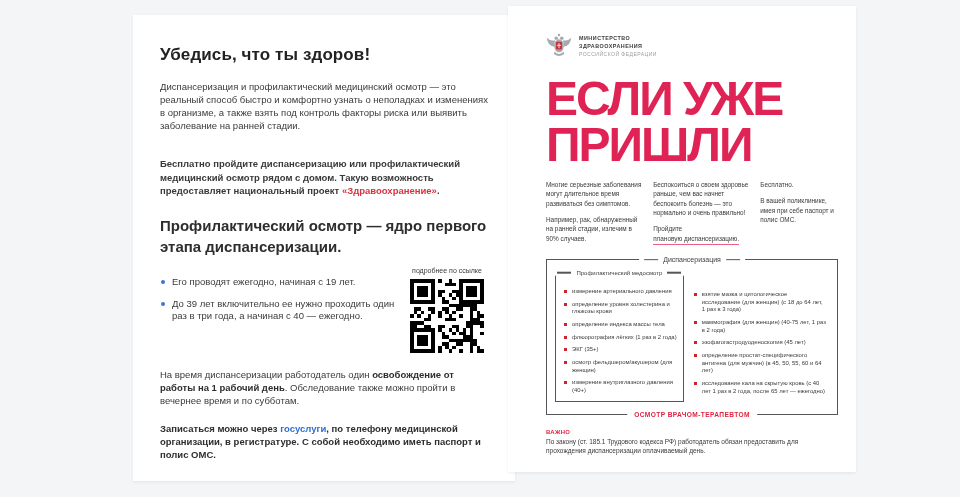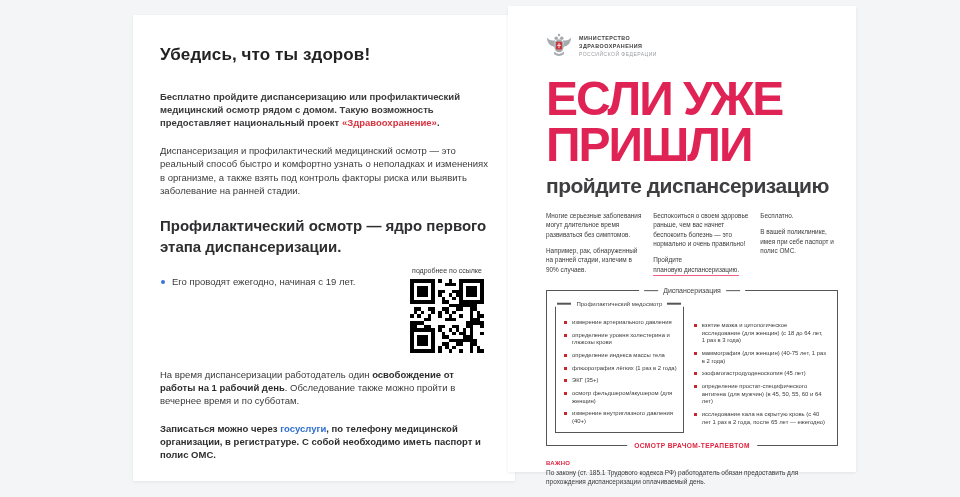--- a/index.html
+++ b/index.html
@@ -52,29 +52,30 @@
   .important { margin-top:14px; }
   .imp-label { font-size:6px; font-weight:700; color:#de2440; letter-spacing:.3px; }
   .imp-text { font-size:6.5px; line-height:1.45; margin-top:2px; width:258px; color:#3a3a3c; }
 </style>
 </head>
 <body>
 
 <div class="page" id="left-page">
   <div class="ld-title">Убедись, что ты здоров!</div>
 
+  <p class="ld-p">Диспансеризация и профилактический медицинский осмотр — это реальный способ быстро и комфортно узнать о неполадках и изменениях в организме, а также взять под контроль факторы риска или выявить заболевание на ранней стадии.</p>
+
   <p class="ld-p first"><span>Бесплатно пройдите диспансеризацию или профилактический медицинский осмотр рядом с домом. Такую возможность предоставляет национальный проект </span><span class="ld-red">«Здравоохранение»</span><span>.</span></p>
-
-  <p class="ld-p">Диспансеризация и профилактический медицинский осмотр — это реальный способ быстро и комфортно узнать о неполадках и изменениях в организме, а также взять под контроль факторы риска или выявить заболевание на ранней стадии.</p>
 
   <p class="ld-sub">Профилактический осмотр — ядро первого этапа диспансеризации.</p>
 
   <div class="ld-row">
     <ul class="ld-list">
       <li>Его проводят ежегодно, начиная с 19 лет.</li>
+      <li>До 39 лет включительно ее нужно проходить один раз в три года, а начиная с 40 — ежегодно.</li>
     </ul>
     <div class="qr-col">
       <div class="qr-caption">подробнее по ссылке</div>
       <div class="qr-box"><svg viewBox="0 0 21 21" shape-rendering="crispEdges">
             <g fill="#000">
               <rect x="8" y="0" width="1" height="1"></rect>
               <rect x="11" y="0" width="1" height="1"></rect>
               <rect x="10" y="1" width="1" height="1"></rect>
               <rect x="11" y="1" width="1" height="1"></rect>
               <rect x="12" y="1" width="1" height="1"></rect>
@@ -234,21 +235,20 @@
       <div class="min-l12">МИНИСТЕРСТВО</div>
       <div class="min-l12">ЗДРАВООХРАНЕНИЯ</div>
       <div class="min-l3">РОССИЙСКОЙ ФЕДЕРАЦИИ</div>
     </div>
   </div>
 
   <div class="poster-title">
     <div>ЕСЛИ УЖЕ</div>
     <div>ПРИШЛИ</div>
   </div>
-  <div class="poster-sub">пройдите диспансеризацию</div>
 
   <div class="cols">
     <div class="col c1">
       <div class="cp">Многие серьезные заболевания могут длительное время развиваться без симптомов.</div>
       <div class="cp">Например, рак, обнаруженный на ранней стадии, излечим в 90% случаев.</div>
     </div>
     <div class="col c2">
       <div class="cp">Беспокоиться о своем здоровье раньше, чем вас начнет беспокоить болезнь — это нормально и очень правильно!</div>
       <div class="cp">
         <div>Пройдите</div>

